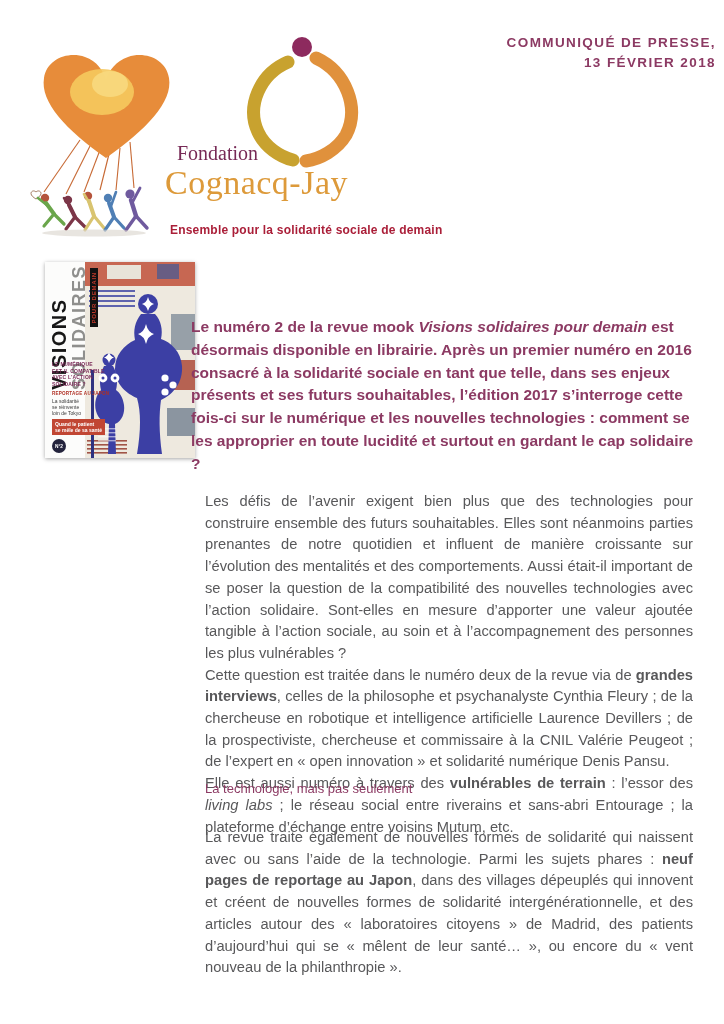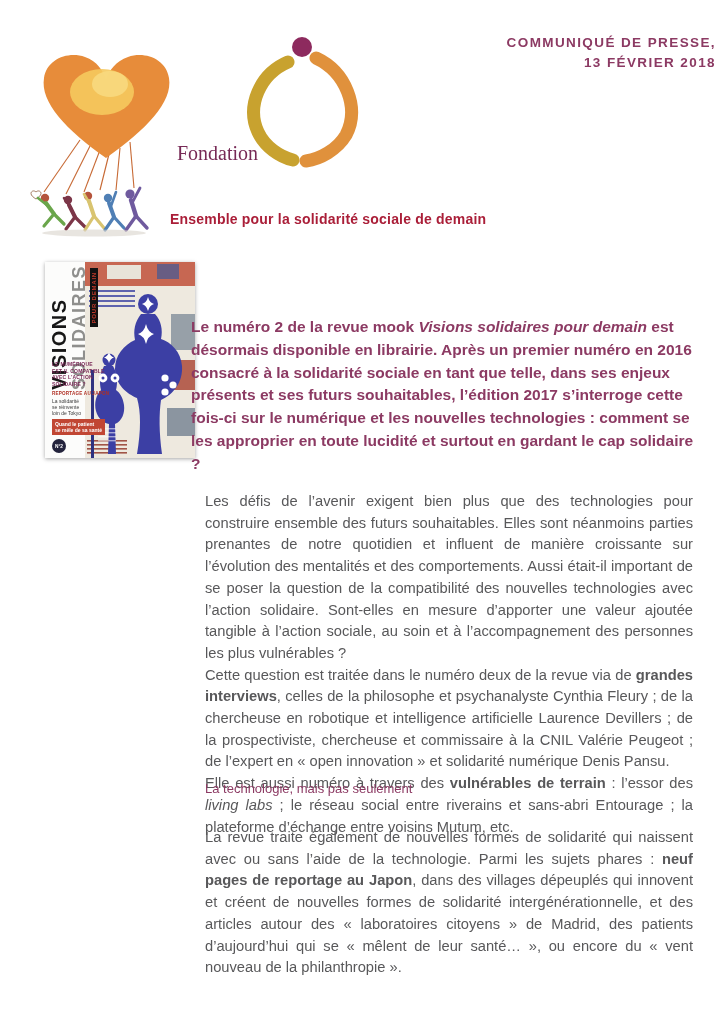--- a/index.html
+++ b/index.html
@@ -23,22 +23,22 @@
   .logo-mark{position:absolute;left:236px;top:30px;width:128px;height:138px;}
   .logo-fondation{
     position:absolute;left:177px;top:142px;
     font-family:"Liberation Serif",serif;font-size:20px;color:#772a56;
   }
   .logo-cognacq{
     position:absolute;left:165px;top:164px;
     font-family:"Liberation Serif",serif;font-size:34px;color:#dd9a3a;letter-spacing:.5px;
   }
   .logo-tagline{
-    position:absolute;left:170px;top:211px;
-    font-size:14px;color:#aa1e38;letter-spacing:.2px;font-weight:600;
+    position:absolute;left:170px;top:223px;
+    font-size:12px;color:#aa1e38;letter-spacing:.2px;font-weight:600;
   }
 
   
   .cover{
     position:absolute;left:45px;top:262px;width:150px;height:196px;
     box-shadow:0 1px 4px rgba(0,0,0,.35);background:#eee9df;
   }
   .cover svg{position:absolute;left:0;top:0;width:100%;height:100%;}
   .cover-masthead{
     position:absolute;left:4px;top:128px;width:122px;
@@ -160,20 +160,21 @@
     <ellipse cx="66" cy="193" rx="52" ry="3.5" fill="#d8d4cc" opacity="0.6"></ellipse>
   </svg>
 
   <svg class="logo-mark" viewBox="0 0 128 138">
     <circle cx="66" cy="17" r="10" fill="#8d2a5e"></circle>
     <path d="M52 32 C 24 44 10 76 22 102 C 29 117 44 127 57 130" fill="none" stroke="#c8a22f" stroke-width="13" stroke-linecap="round"></path>
     <path d="M80 28 C 110 42 124 78 110 105 C 101 120 84 129 70 131" fill="none" stroke="#e0913c" stroke-width="13" stroke-linecap="round"></path>
   </svg>
 
   <div class="logo-fondation">Fondation</div>
+  <div class="logo-cognacq">Cognacq-Jay</div>
   <div class="logo-tagline">Ensemble pour la solidarité sociale de demain</div>
 
   <div class="cover">
     <svg viewBox="0 0 150 196">
       <rect x="0" y="0" width="150" height="196" fill="#eee9df"></rect>
 
       <rect x="40" y="0" width="110" height="24" fill="#c0503a" opacity="0.85"></rect>
       <rect x="62" y="3" width="34" height="14" fill="#e8e3d8"></rect>
       <rect x="112" y="2" width="22" height="15" fill="#35589e" opacity="0.65"></rect>
       <rect x="126" y="52" width="24" height="36" fill="#97a0a8"></rect>

